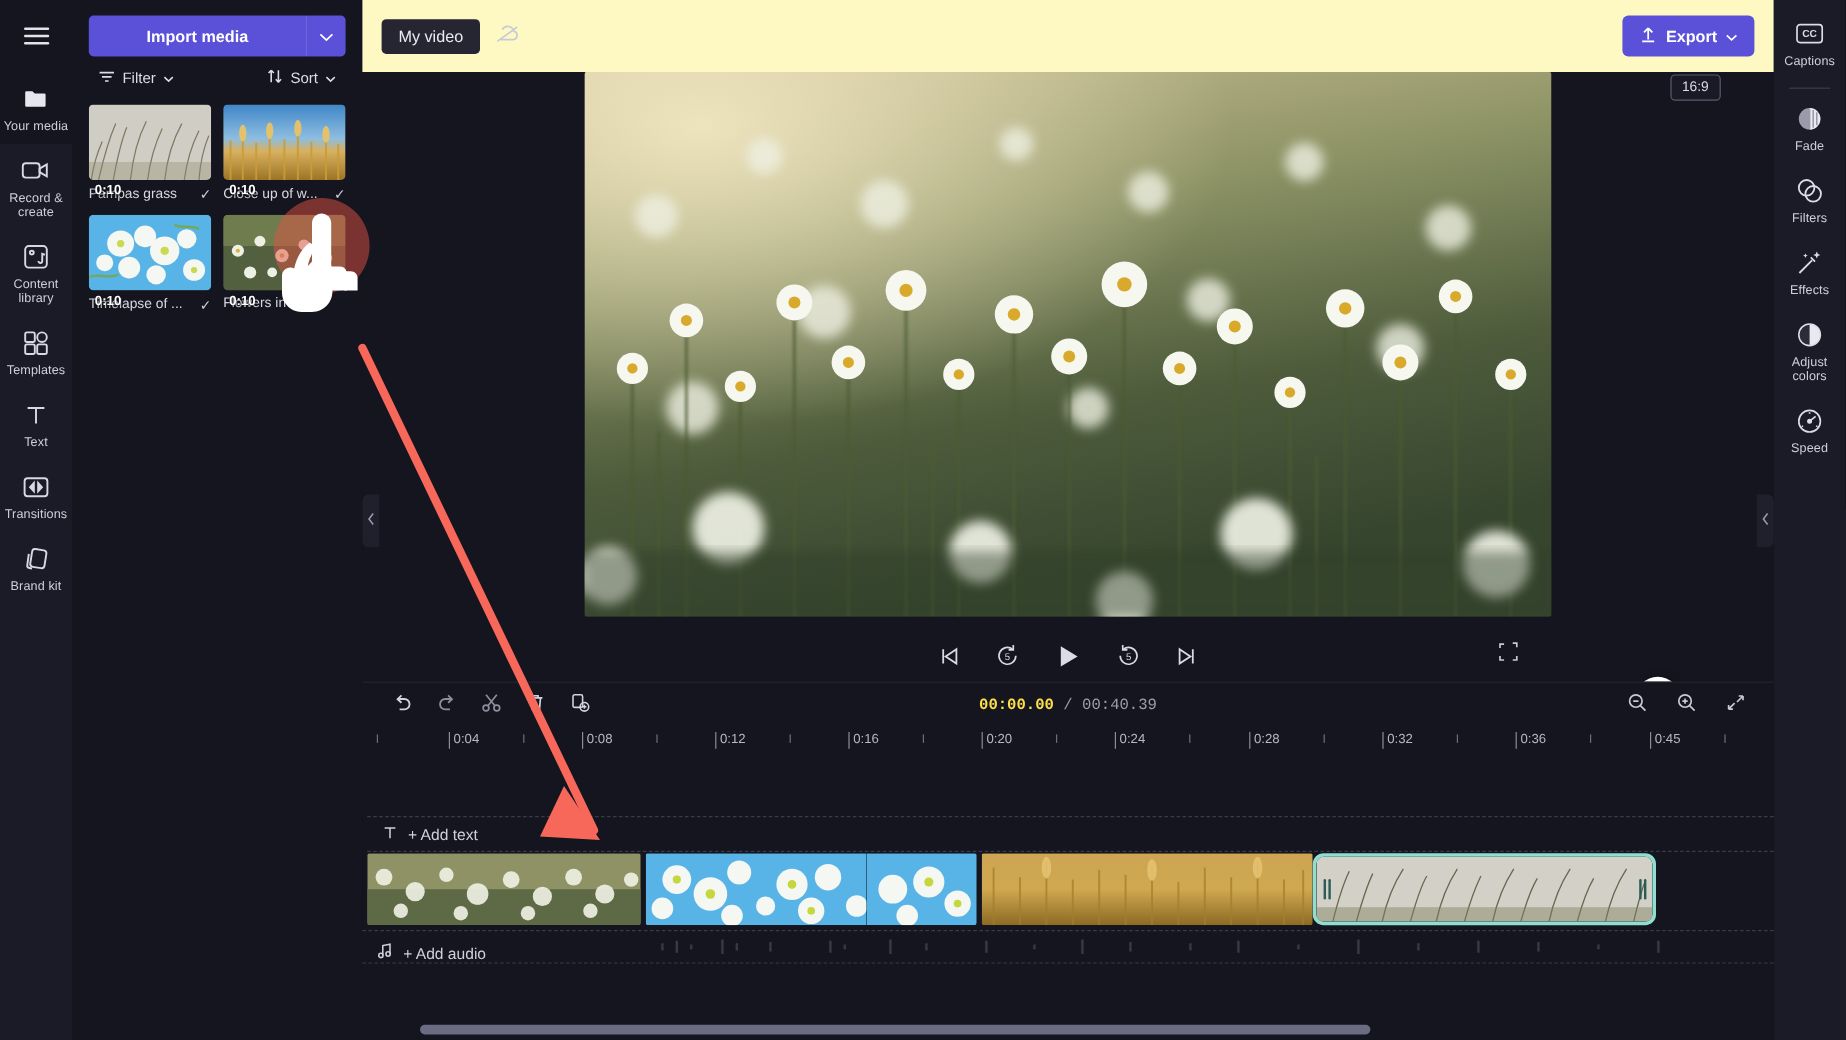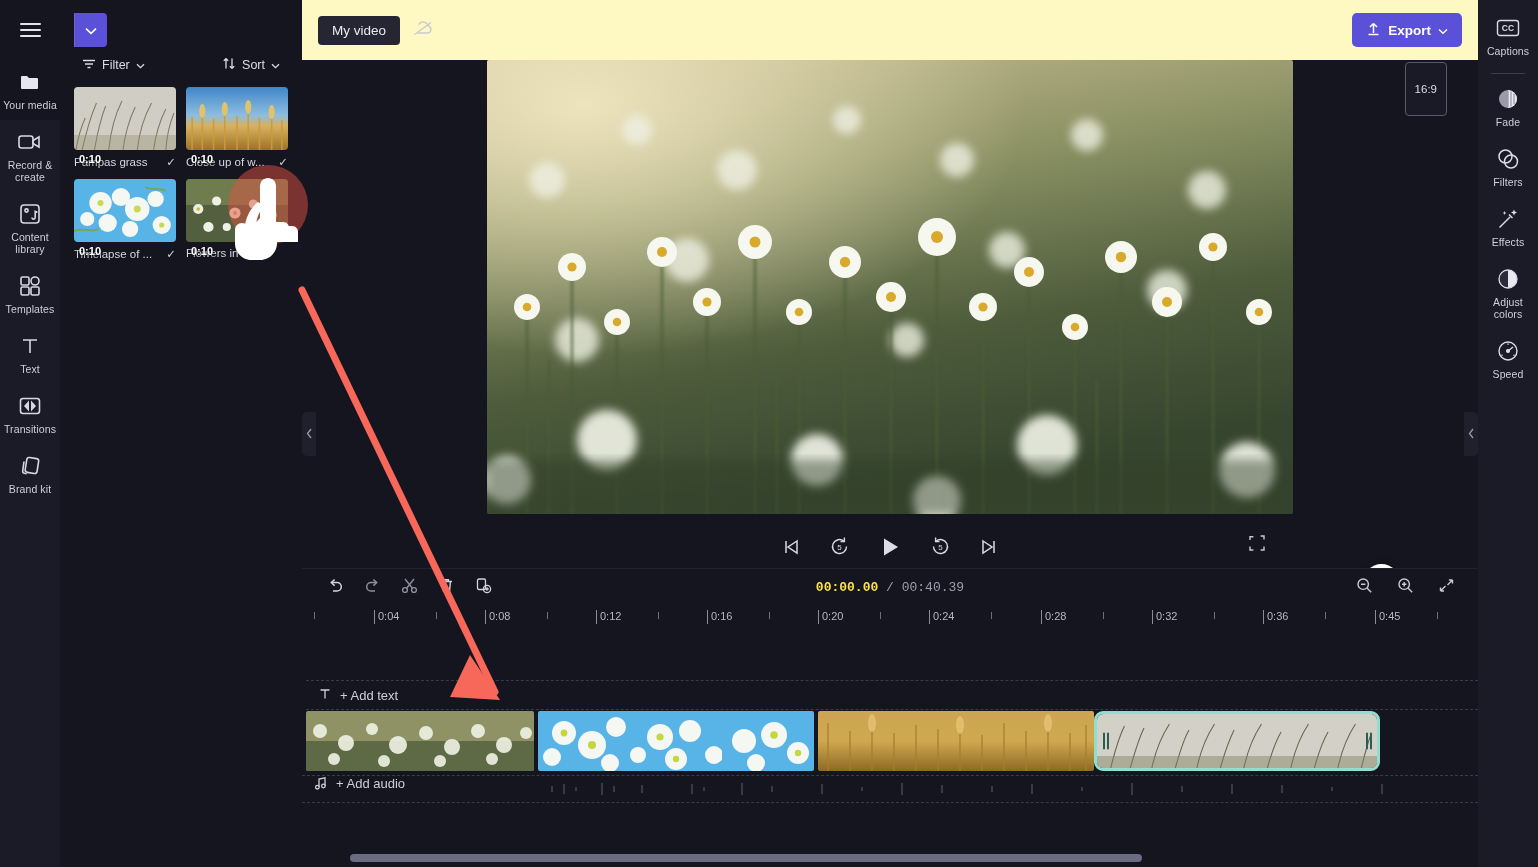--- a/index.html
+++ b/index.html
@@ -97,22 +97,22 @@
   .cloud-off { cursor: pointer; display:flex; align-items:center; padding: 4px; }
   .spacer { flex: 1; }
   .export-btn {
     background: #5b51d8; border: none; border-radius: 5px; height: 34px; padding: 0 14px;
     display: flex; align-items: center; gap: 7px; color: #fff; font-size: 13.5px; font-weight: bold;
     cursor: pointer; font-family: "Liberation Sans", sans-serif;
   }
 
   .stage { flex: 1; position: relative; display: flex; align-items: flex-start; justify-content: center; }
   .ratio-badge {
-    position: absolute; right: 31px; top: 2px;
-    border: 1px solid #5a5a6e; border-radius: 4px; padding: 20px 9px;
+    position: absolute; right: 44px; top: 2px;
+    border: 1px solid #5a5a6e; border-radius: 4px; padding: 4px 9px;
     font-size: 11.5px; color: #dcdce6; cursor: pointer; background: #1a1a26;
   }
   .preview {
     width: 806px; height: 454px; margin-top: 0; border-radius: 2px; overflow: hidden;
     position: relative; background: #222;
   }
   .pcontrols {
     position: absolute; left: 0; right: 0; top: 466px; height: 44px;
     display: flex; align-items: center; justify-content: center; gap: 20px;
   }
@@ -174,21 +174,21 @@
   .clip .strip > div { flex: 1; }
   .trim {
     position: absolute; top: 50%; transform: translateY(-50%); width: 9px; height: 19px;
     display: flex; gap: 2px; align-items: center; justify-content: center;
   }
   .trim i { display:block; width: 2px; height: 17px; background: #2c5d55; border-radius: 1px; }
   .trim.l { left: 4px; } .trim.r { right: 4px; }
 
   .audio-track {
     height: 28px; border-top: 1px dashed #3a3a4b; border-bottom: 1px dashed #3a3a4b;
-    display: flex; align-items: flex-start; gap: 8px; padding-left: 12px;
+    display: flex; align-items: flex-end; gap: 8px; padding-left: 12px;
     color: #cfcfdb; font-size: 13px; cursor: pointer; margin-top: 2px; position: relative;
   }
   .wave { position:absolute; left:0; right:0; top:50%; height: 14px; transform: translateY(-50%); opacity:.5; }
 
   .hscroll-area { position: absolute; left: 0; right: 0; bottom: 0; height: 20px; }
   .hscroll {
     position: absolute; left: 48px; top: 7px; width: 792px; height: 8px;
     background: #6b6b82; border-radius: 4px; cursor: pointer;
   }
 
@@ -283,20 +283,21 @@
           <rect x="8" y="4" width="12" height="15" rx="2.5" transform="rotate(9 14 11)"></rect>
           <path d="M6 7.5l-1.3 9.6a2 2 0 001.7 2.2l2.3.4"></path>
         </svg>
       </span>
       <span class="lbl">Brand kit</span>
     </div>
   </div>
 
   <div class="media-panel">
     <div class="import-row">
+      <button class="import-btn">Import media</button>
       <button class="import-caret">
         <span>
           <svg width="12" height="8" viewBox="0 0 12 8" fill="none" stroke="#fff" stroke-width="1.5">
               <path d="M1 1.6L6 6.4l5-4.8"></path>
             </svg>
         </span>
       </button>
     </div>
 
     <div class="fs-row">

